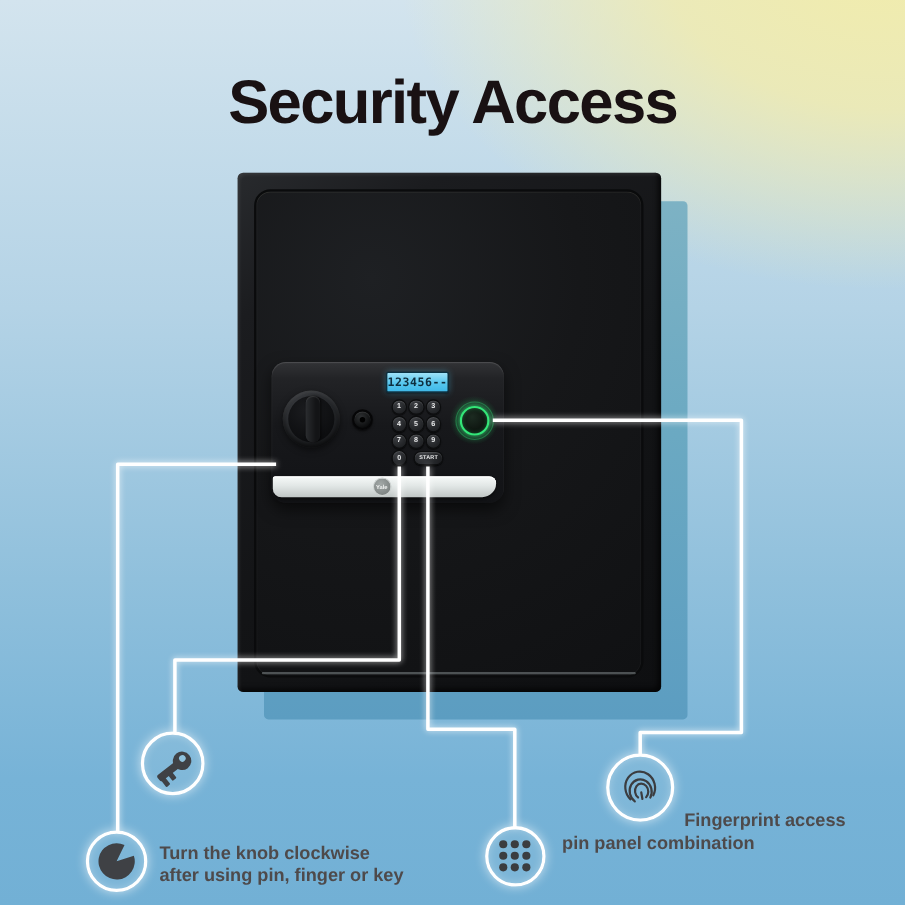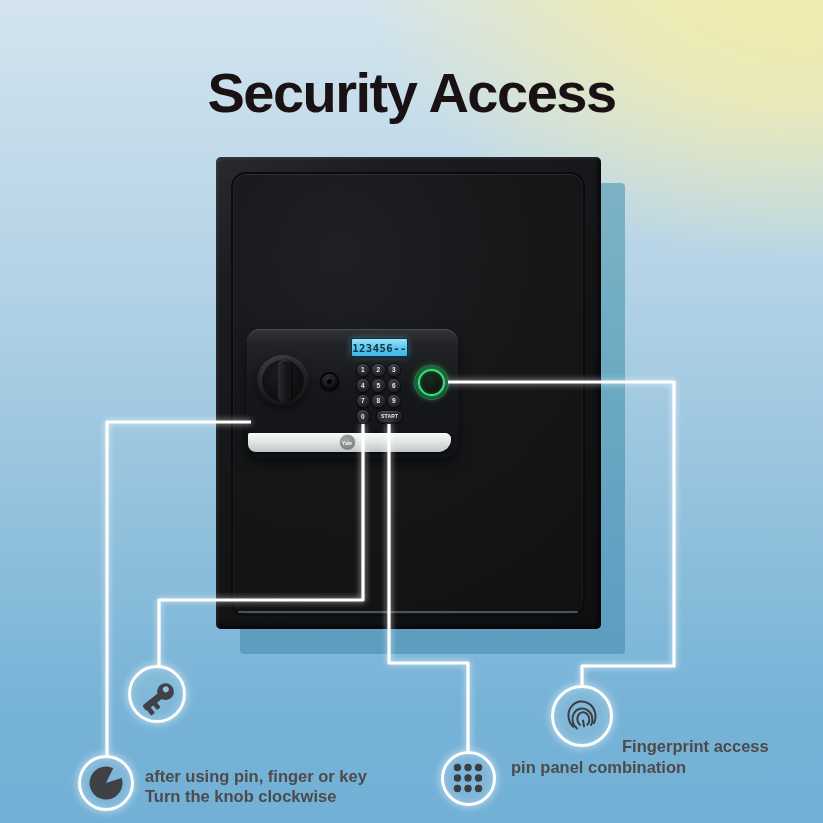--- a/index.html
+++ b/index.html
@@ -217,22 +217,22 @@
   </div>
   <div class="caption cap-key">
   </div>
 
   <div class="callout-circle cc-knob">
     <svg width="40" height="40" viewBox="-20 -20 40 40">
       <path d="M0,0 L15.7,-5.1 A16.5,16.5 0 1 1 7.2,-14.8 Z" fill="#3f4145"></path>
     </svg>
   </div>
   <div class="caption cap-knob">
+    <div>Turn the knob clockwise</div>
     <div>after using pin, finger or key</div>
-    <div>Turn the knob clockwise</div>
   </div>
 
   <div class="callout-circle cc-fp">
     <svg width="44" height="44" viewBox="-22 -22 44 44">
       <g transform="rotate(-10)" fill="none" stroke="#3b3d40" stroke-width="2" stroke-linecap="round">
         <path d="M -10.5,9 A 13.5,14.5 0 1 1 10.5,9"></path>
         <path d="M -7,11.5 A 10,11 0 1 1 7.5,10.5"></path>
         <path d="M -3.5,8.5 A 6,7 0 1 1 3.8,9.5"></path>
         <path d="M 0.2,4.5 L 0.2,10.5"></path>
       </g>

